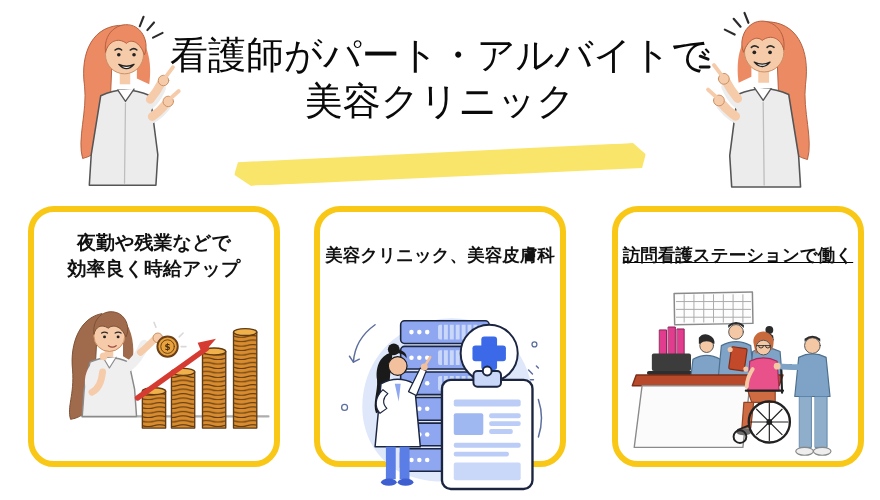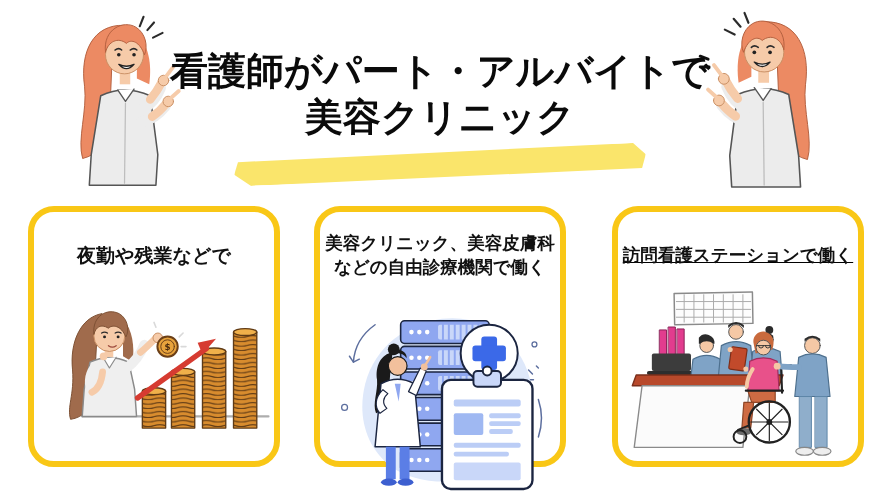--- a/index.html
+++ b/index.html
@@ -3,22 +3,22 @@
 <meta charset="utf-8">
 <style>
   html,body{margin:0;padding:0;background:#ffffff;}
   #canvas{
     position:relative;width:880px;height:500px;background:#ffffff;
     overflow:hidden;font-family:"DejaVu Sans","Liberation Sans",sans-serif;
   }
   
   .main-title{
     position:absolute;left:0;top:32px;width:100%;text-align:center;
-    font-size:38px;font-weight:700;color:#0a0a0a;line-height:1.22;
-    letter-spacing:0px;z-index:3;margin-top:16px;
+    font-size:38px;font-weight:400;color:#0a0a0a;line-height:1.22;
+    letter-spacing:0px;z-index:3;
   }
   .title-highlight{
     position:absolute;left:234px;top:149px;width:412px;height:31px;
     transform:rotate(-1.8deg);z-index:1;
     clip-path:polygon(1% 22%,97% 0%,100% 38%,99% 82%,4% 100%,0% 62%);
   }
   .person{position:absolute;z-index:2;}
   .person.left{left:42px;top:12px;width:146px;height:176px;}
   .person.right{right:30px;top:8px;width:152px;height:182px;transform:scaleX(-1);}
   
@@ -108,20 +108,21 @@
       <circle cx="131" cy="94" r="5.5" fill="#F6CBA9" stroke="#c98f64" stroke-width="1"></circle>
       <path d="M132 92 L142 83" stroke="#F6CBA9" stroke-width="4"></path>
 
       <path d="M142 52 l8 -3 M141 60 l9 0" stroke="#111" stroke-width="3"></path>
     </g>
   </svg>
 
   <div class="card c1" style="border:6px solid #F9C716;gap:21px;">
     <div class="card-title">
       <span>夜勤や残業などで</span>
+      <span>効率良く時給アップ</span>
     </div>
     <div class="card-illo">
       <svg width="240" height="160" viewBox="0 0 240 165" fill="none">
         <defs>
           <pattern id="coinp" width="24" height="4.6" patternUnits="userSpaceOnUse">
             <rect width="24" height="4.6" fill="#D88C2E"></rect>
             <path d="M0 3.4 Q6 1.6 12 3.4 T24 3.4" stroke="#5f3a15" stroke-width="1.1" fill="none"></path>
           </pattern>
         </defs>
         <g stroke-linecap="round" stroke-linejoin="round">
@@ -168,21 +169,20 @@
           <path d="M103 99 L174 48" stroke="#D63B31" stroke-width="5.5"></path>
           <path d="M184 38 L170 54 L165 42 Z" fill="#D63B31"></path>
         </g>
       </svg>
     </div>
   </div>
 
   <div class="card c2" style="border:6px solid #F9C716;">
     <div class="card-title">
       <span>美容クリニック、美容皮膚科</span>
-      <span>などの自由診療機関で働く</span>
     </div>
     <div class="card-illo">
       <svg width="220" height="182" viewBox="0 0 220 185" fill="none">
         <g stroke-linecap="round" stroke-linejoin="round">
 
           <path d="M112 10 C162 4 200 40 204 86 C207 124 188 158 150 170 C118 180 82 176 60 160 C34 140 26 108 34 76 C44 38 76 15 112 10 Z" fill="#DEE8FA"></path>
 
           <path d="M44 16 C30 26 23 38 22 54" stroke="#5C6E9E" stroke-width="1.5"></path>
           <path d="M22 54 l-4 -6 M22 54 l6 -3" stroke="#5C6E9E" stroke-width="1.5"></path>
           <circle cx="13" cy="100" r="3" stroke="#5C6E9E" stroke-width="1.3"></circle>

